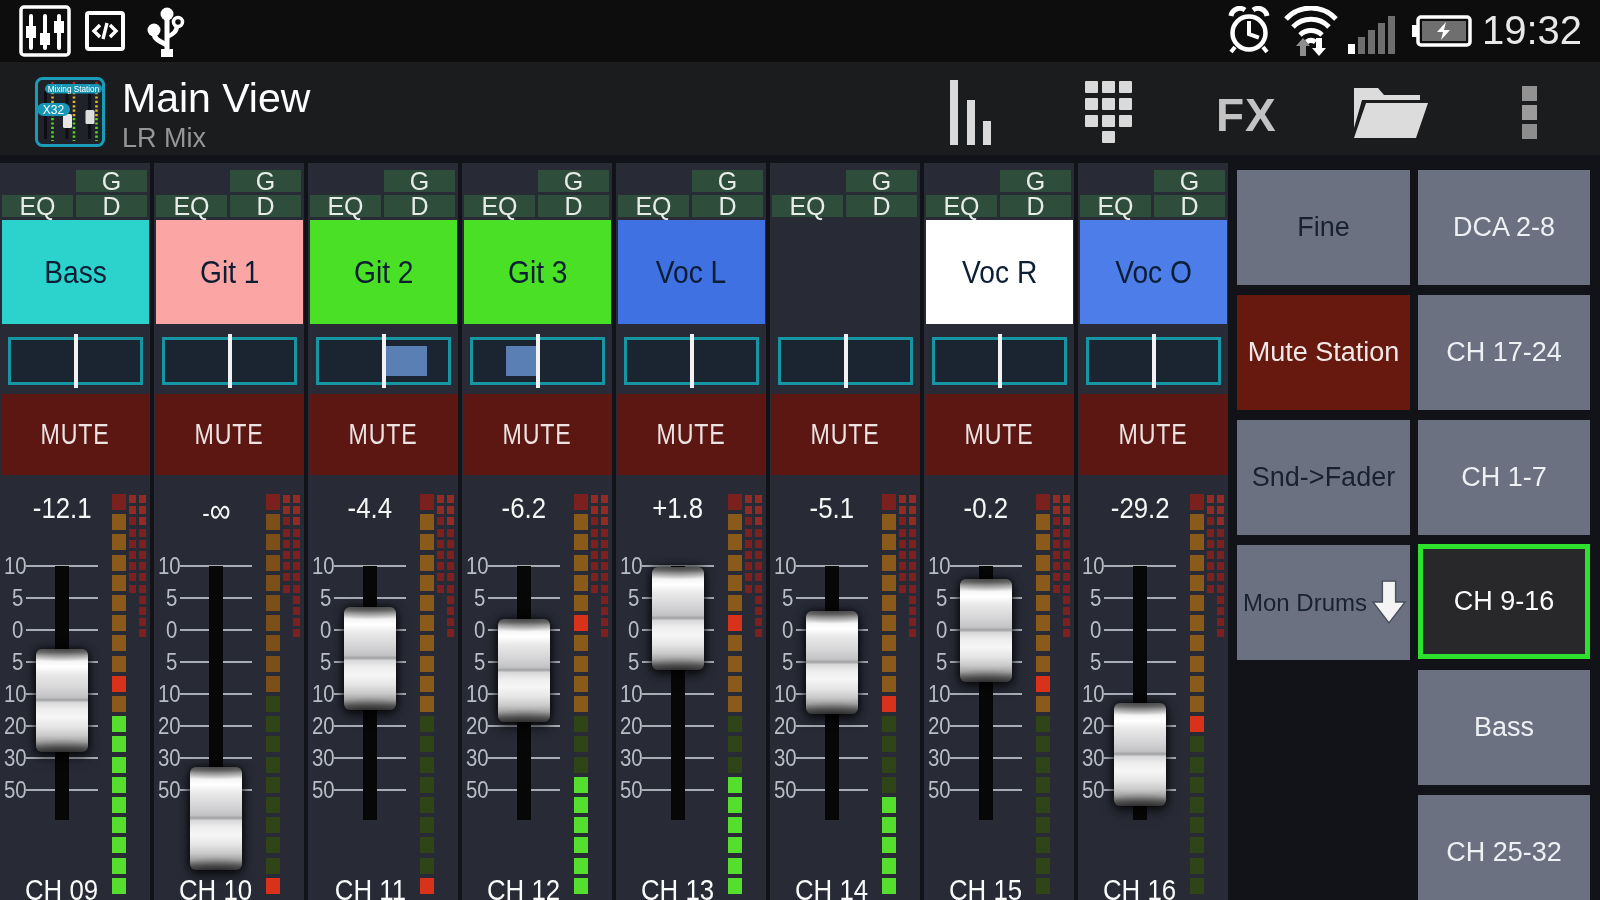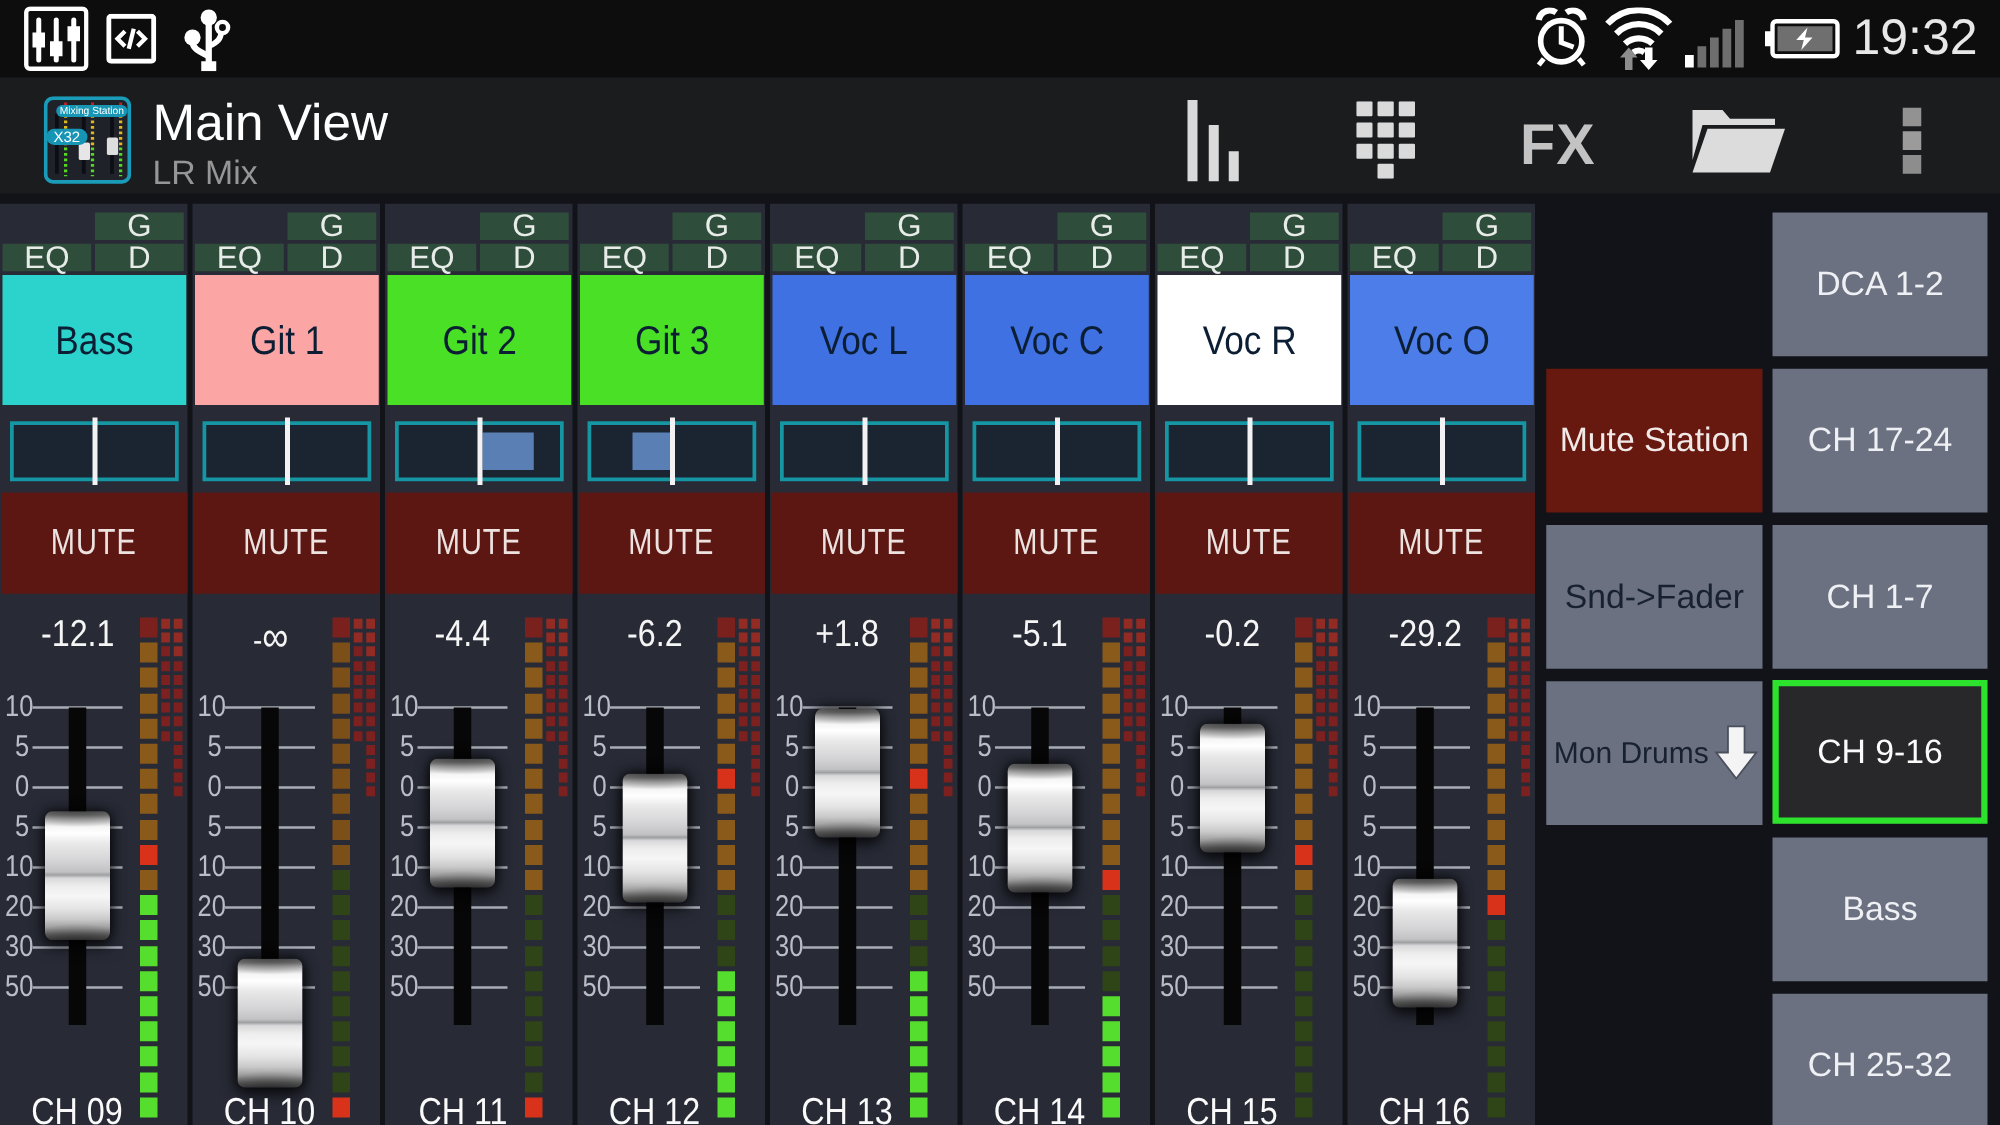--- a/index.html
+++ b/index.html
@@ -537,23 +537,20 @@
 <div class="mdot abs" style="left:139px;top:444px;background:#7c211f"></div>
 <div class="mdot abs" style="left:139px;top:455px;background:#7c211f"></div>
 <div class="mdot abs" style="left:139px;top:466px;background:#7c211f"></div>
 <div class="knob abs" style="top:404px"></div>
 <div class="chlab abs"><span class="cx86">CH 13</span></div>
 </div>
 <div class="strip abs" style="left:770px">
 <div class="gbtn abs" style="left:76px;top:7px;width:71px;height:22px;">G</div>
 <div class="gbtn abs" style="left:2px;top:32px;width:71px;height:22px;">EQ</div>
 <div class="gbtn abs" style="left:76px;top:32px;width:71px;height:22px;">D</div>
-<div class="name abs" style="background:#3f71e3">
-          <span class="cx88">Voc C</span>
-        </div>
 <div class="panbox abs"></div>
 <div class="panline abs" style="left:74px;"></div>
 <div class="mute abs">
           <span class="cx">MUTE</span>
         </div>
 <div class="db abs"><span class="cx86">-5.1</span></div>
 <div class="tick abs" style="top:402px"></div>
 <div class="ticklab abs" style="top:390px"><span class="cxr">10</span></div>
 <div class="tick abs" style="top:434px"></div>
 <div class="ticklab abs" style="top:422px"><span class="cxr">5</span></div>
@@ -758,26 +755,27 @@
 <div class="mdot abs" style="left:139px;top:399px;background:#7c211f"></div>
 <div class="mdot abs" style="left:139px;top:410px;background:#7c211f"></div>
 <div class="mdot abs" style="left:139px;top:422px;background:#7c211f"></div>
 <div class="mdot abs" style="left:139px;top:433px;background:#7c211f"></div>
 <div class="mdot abs" style="left:139px;top:444px;background:#7c211f"></div>
 <div class="mdot abs" style="left:139px;top:455px;background:#7c211f"></div>
 <div class="mdot abs" style="left:139px;top:466px;background:#7c211f"></div>
 <div class="knob abs" style="top:540px"></div>
 <div class="chlab abs"><span class="cx86">CH 16</span></div>
 </div>
+<div class="sbtn sbtnl abs" style="top:15px">Fine</div>
 <div class="sbtn sbtnl abs" id="menable" style="top:140px">Mute Station</div>
 <div class="sbtn sbtnl abs" style="top:390px;justify-content:flex-start;padding-left:6px;font-size:24px;white-space:nowrap;">Mon Drums
 <svg class="abs" style="left:134px;top:34px" width="36" height="46" viewBox="0 0 38 48">
           <path d="M12 2 L26 2 L26 24 L36 24 L19 46 L2 24 L12 24 Z" fill="#f4f4f4" stroke="#4a4f5c" stroke-width="1.5"></path>
         </svg>
 </div>
 <div class="sbtn sbtnl abs" style="top:265px">Snd-&gt;Fader</div>
-<div class="sbtn sbtnr abs" style="top:15px">DCA 1-2</div>
+<div class="sbtn sbtnr abs" style="top:15px">DCA 2-8</div>
 <div class="sbtn sbtnr abs" style="top:140px">CH 17-24</div>
 <div class="sbtn sbtnr abs" style="top:265px">CH 1-7</div>
 <div class="sbtn sbtnr abs" style="top:515px">Bass</div>
 <div class="sbtn sbtnr abs" style="top:640px">CH 25-32</div>
 <div id="msel" class="abs" style="top:389px">CH 9-16</div>
 </div>
 </div>
 </body></html>

